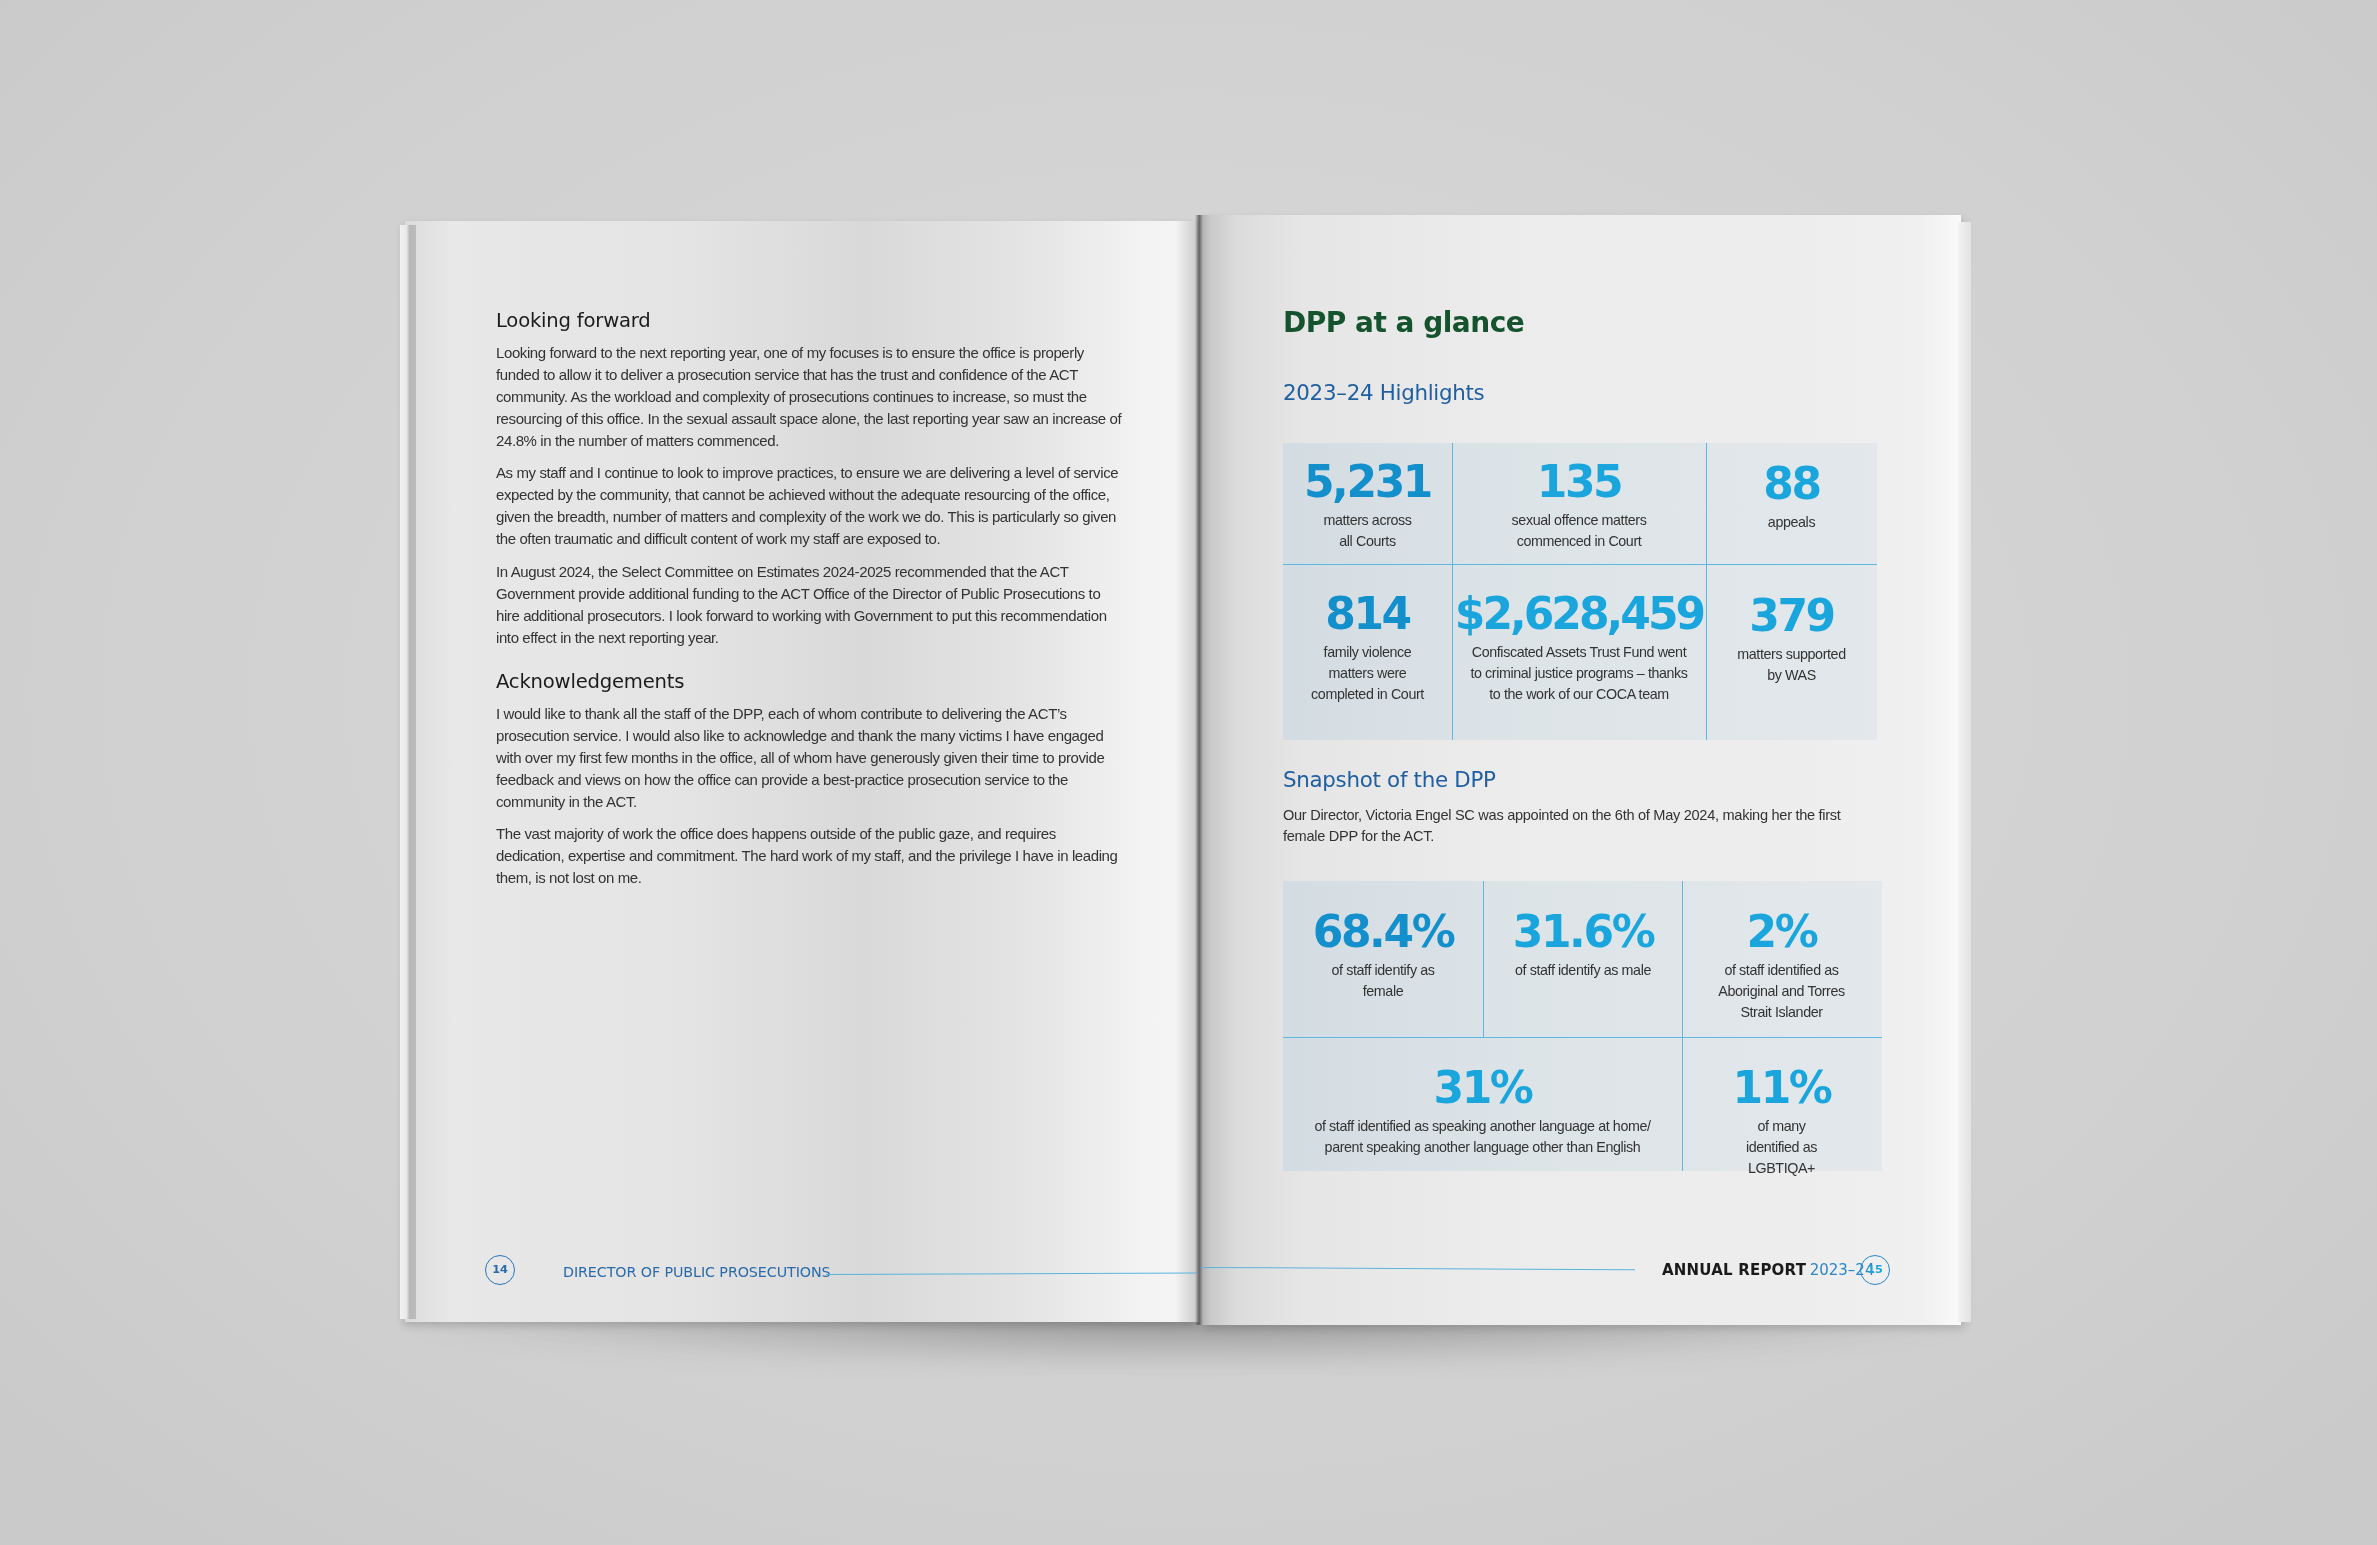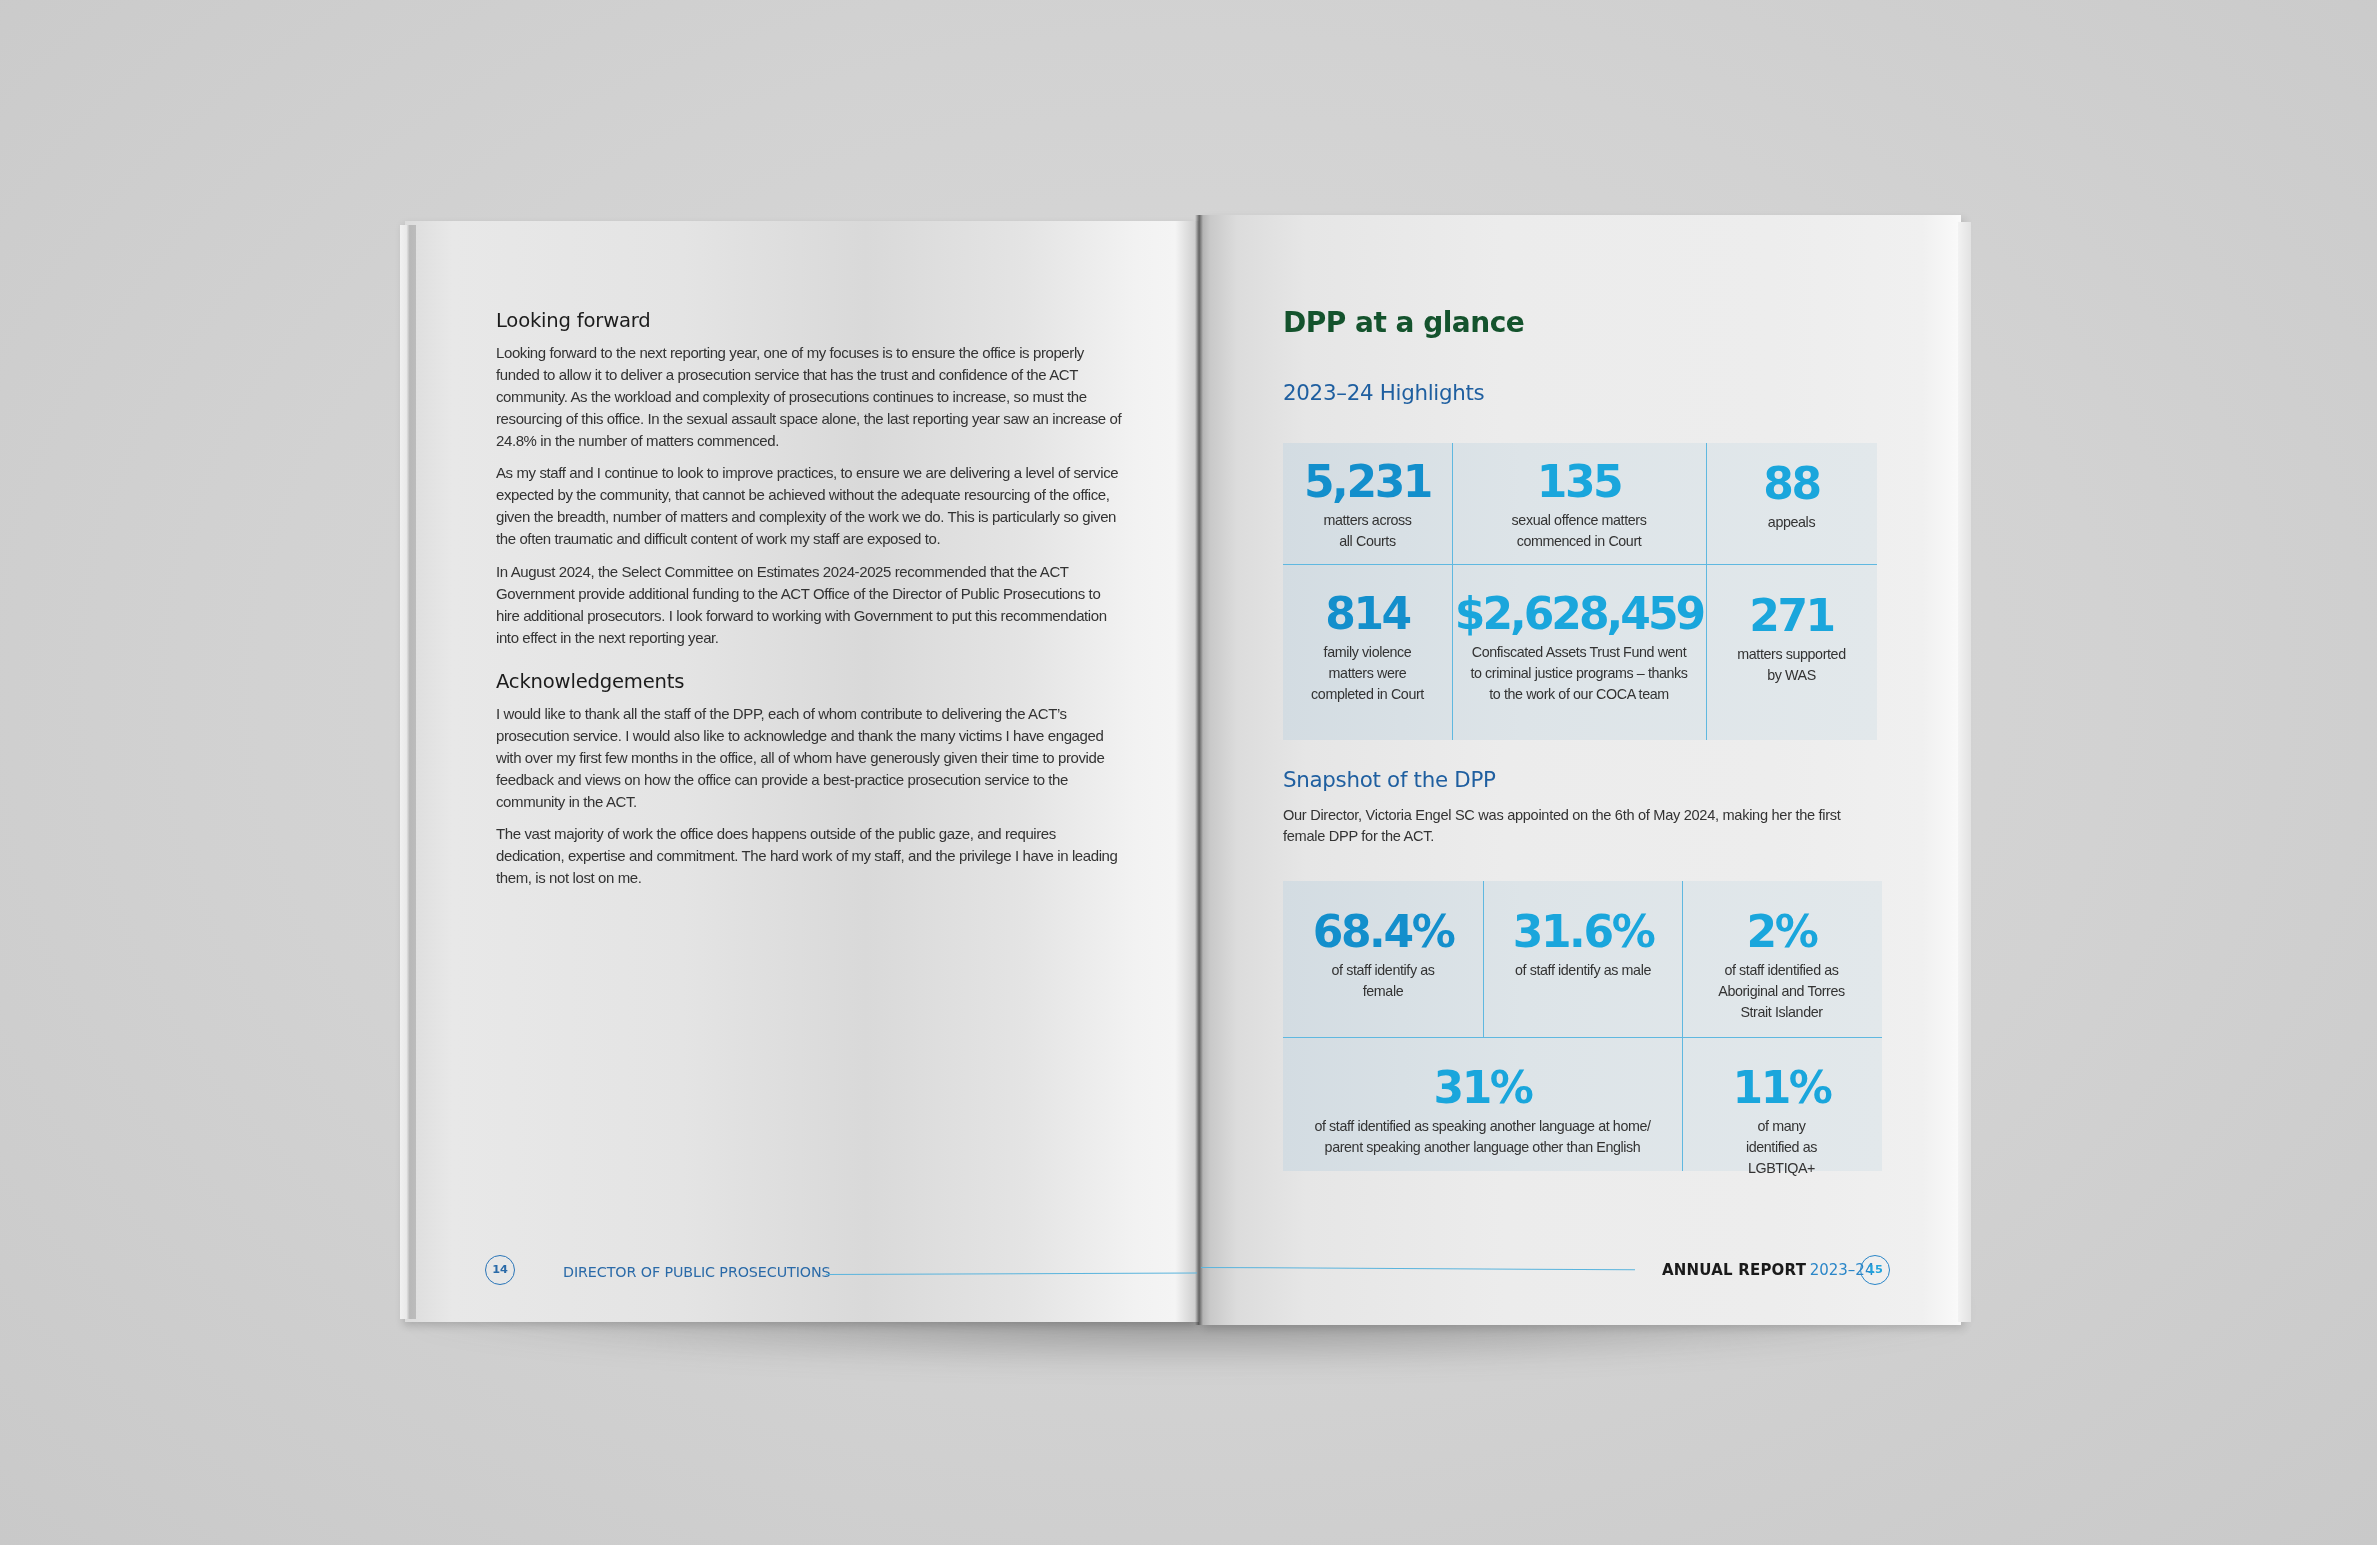--- a/index.html
+++ b/index.html
@@ -128,21 +128,21 @@
 
   <div class="cell" style="left:0;top:149px;width:169px;">
     <div class="num dark">814</div>
     <div class="lbl" style="padding:0 24px;">family violence matters were completed in Court</div>
   </div>
   <div class="cell" style="left:169px;top:149px;width:254px;">
     <div class="num" style="letter-spacing:-3px;">$2,628,459</div>
     <div class="lbl" style="padding:0 18px;">Confiscated Assets Trust Fund went to criminal justice programs – thanks to the work of our COCA team</div>
   </div>
   <div class="cell" style="left:423px;top:151px;width:171px;">
-    <div class="num">271</div>
+    <div class="num">379</div>
     <div class="lbl" style="padding:0 24px;">matters supported by WAS</div>
   </div>
 </div>
 
 <h3 class="sub snap-title">Snapshot of the DPP</h3>
 <div class="snap-text">Our Director, Victoria Engel SC was appointed on the 6th of May 2024, making her the first female DPP for the ACT.</div>
 
 <div class="grid" style="left:1283px;top:881px;width:599px;height:290px;">
   <div class="vline" style="left:200px;top:0;height:156px;"></div>
   <div class="vline" style="left:399px;top:0;height:290px;"></div>

